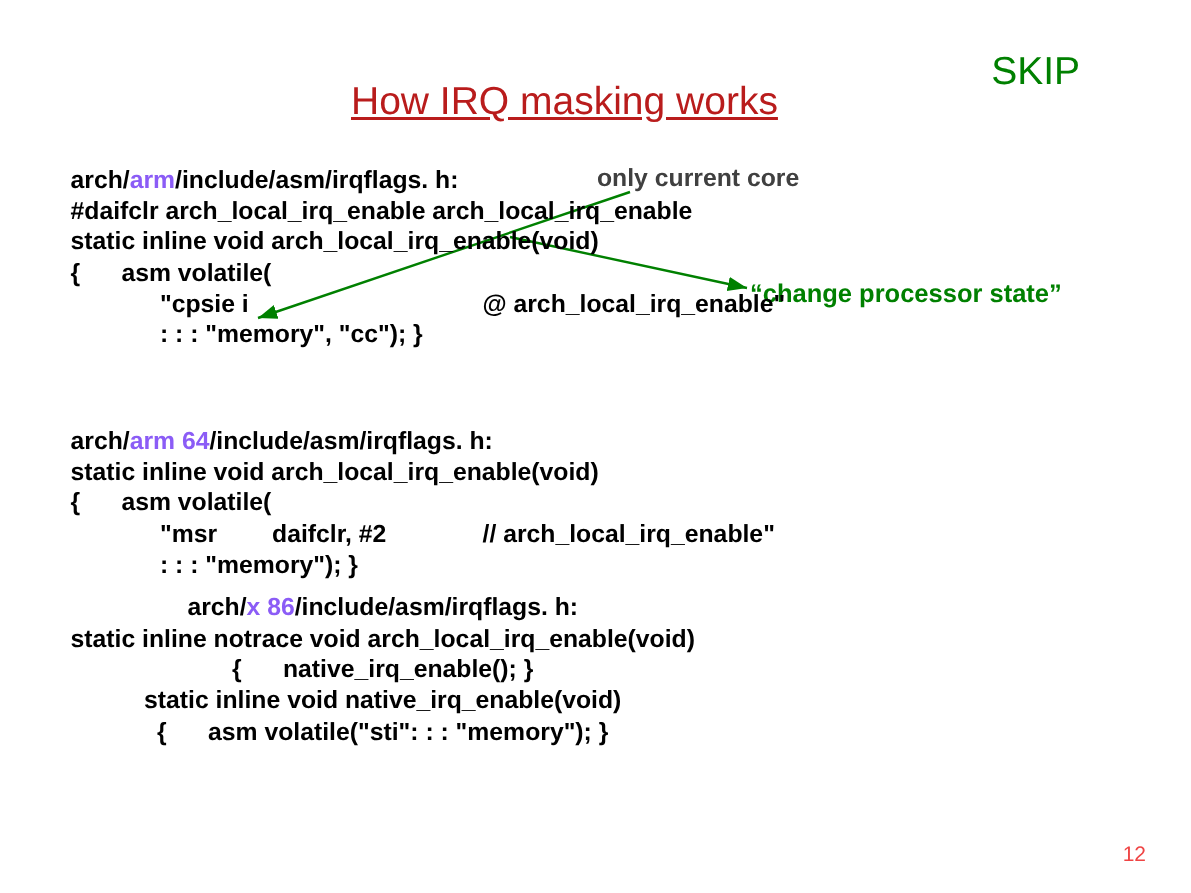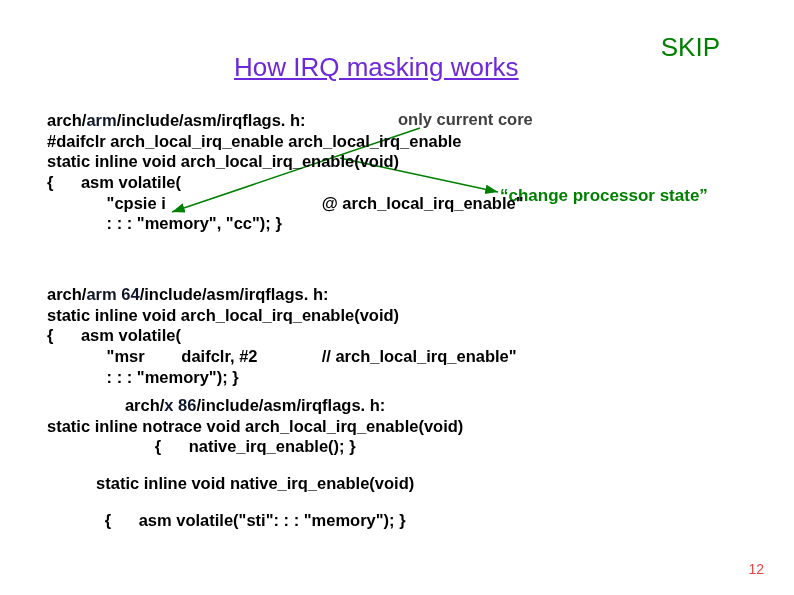--- a/index.html
+++ b/index.html
@@ -18,41 +18,41 @@
     right: 74px;
     font-size: 26px;
     color: #008000;
     font-family: Arial, sans-serif;
   }
   .title {
     position: absolute;
     top: 52px;
     left: 234px;
     font-size: 26px;
-    color: #6d28d9;
+    color: #b91c1c;
     text-decoration: underline;
     font-family: Arial, sans-serif;
     text-align: center;
   }
   .content {
     position: absolute;
     top: 110px;
     left: 47px;
     width: 700px;
     font-size: 16.5px;
     line-height: 1.25;
     font-family: Arial, sans-serif;
     font-weight: bold;
     color: #000;
   }
   .content p {
     margin: 0;
     white-space: pre;
   }
-  .green { color: #0f172a; }
+  .green { color: #8b5cf6; }
   .anno-only {
     position: absolute;
     top: 110px;
     left: 398px;
     font-size: 16.5px;
     font-weight: bold;
     color: #404040;
   }
   .anno-change {
     position: absolute;
@@ -133,17 +133,17 @@
   <p style="margin:0;white-space:pre">static inline void arch_local_irq_enable(void)</p>
   <p style="margin:0;white-space:pre">{      asm volatile(</p>
   <p style="margin:0;white-space:pre">             "msr        daifclr, #2              // arch_local_irq_enable"</p>
   <p style="margin:0;white-space:pre">             : : : "memory"); }</p>
 </div>
 
 <div class="block3">
   <p style="margin:0;white-space:pre"><span>arch/</span><span class="green">x 86</span><span>/include/asm/irqflags. h:</span></p>
   <p style="margin:0;white-space:pre">static inline notrace void arch_local_irq_enable(void)</p>
   <p style="margin:0;white-space:pre">{      native_irq_enable(); }</p>
-  <p style="margin:16px;white-space:pre">static inline void native_irq_enable(void)</p>
+  <p style="margin:0;white-space:pre">static inline void native_irq_enable(void)</p>
   <p style="margin:0;white-space:pre">{      asm volatile("sti": : : "memory"); }</p>
 </div>
 
 <div class="pagenum">12</div>
 
 </body></html>

